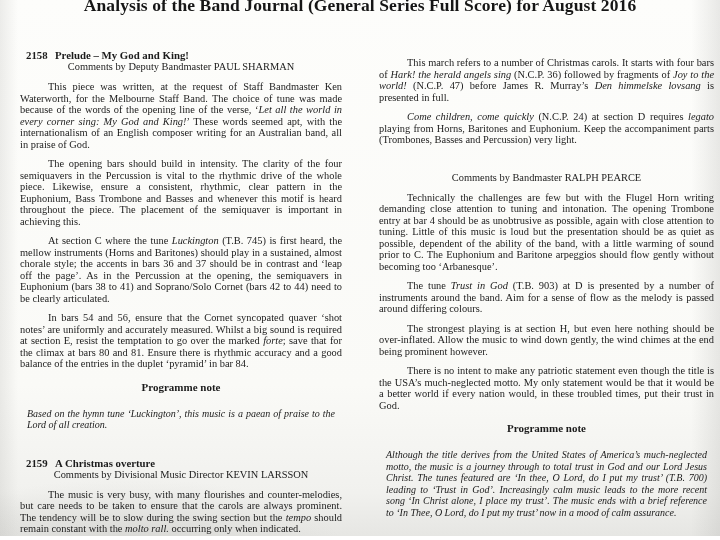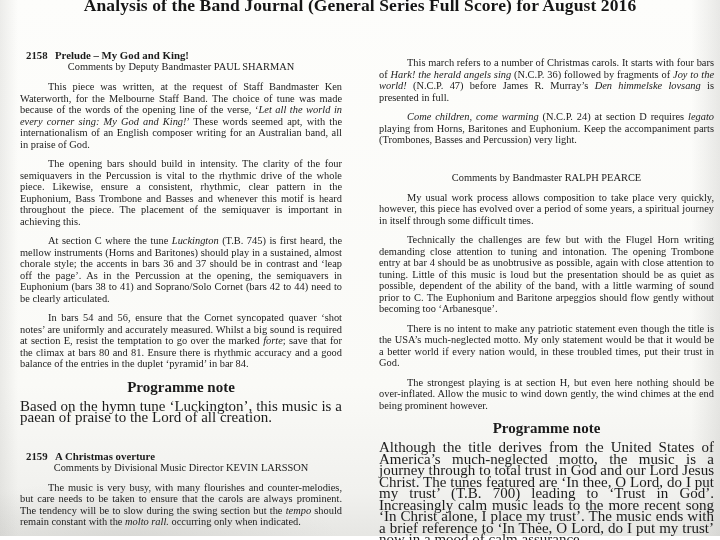--- a/index.html
+++ b/index.html
@@ -67,26 +67,27 @@
     margin: 8px;
     font-size: 10.4px;
     line-height: 11.5px;
     text-align: justify;
     text-indent: 28px;
   }
   .prog-head {
     margin-top: 11px;
     text-align: center;
     font-weight: bold;
-    font-size: 15px;
+    font-size: 11px;
     line-height: 12px;
   }
   .prog-note {
-    margin: 8px;
-    font-size: 15px;
+    margin: 15px;
+    font-style: italic;
+    font-size: 10px;
     line-height: 11.5px;
     text-align: justify;
   }
 </style>
 </head>
 <body>
 
 <div class="page">
   <div class="doc-title">
     <div>Analysis of the Band Journal (General Series Full Score) for August 2016</div>
@@ -107,26 +108,26 @@
           <div class="sec-head"><span class="sec-num">2159</span><span class="sec-title">A Christmas overture</span></div>
           <div class="byline">Comments by Divisional Music Director KEVIN LARSSON</div>
           <p class="body-par"><span>The music is very busy, with many flourishes and counter-melodies, but care needs to be taken to ensure that the carols are always prominent. The tendency will be to slow during the swing section but the </span><i>tempo</i><span> should remain constant with the </span><i>molto rall.</i><span> occurring only when indicated.</span></p>
           <div class="prog-head">Programme note</div>
           <p class="prog-note">An exciting collection of well-known Christmas carols, originally written as a concert opener.</p>
         </section>
       </div>
     <div class="col col-right" id="col-right">
         <section class="section">
           <p class="body-par"><span>This march refers to a number of Christmas carols. It starts with four bars of </span><i>Hark! the herald angels sing</i><span> (N.C.P. 36) followed by fragments of </span><i>Joy to the world!</i><span> (N.C.P. 47) before James R. Murray’s </span><i>Den himmelske lovsang</i><span> is presented in full.</span></p>
-          <p class="body-par"><i>Come children, come warming</i><span> (N.C.P. 24) at section D requires </span><i>legato</i><span> playing from Horns, Baritones and Euphonium. Keep the accompaniment parts (Trombones, Basses and Percussion) very light.</span></p>
+          <p class="body-par"><i>Come children, come quickly</i><span> (N.C.P. 24) at section D requires </span><i>legato</i><span> playing from Horns, Baritones and Euphonium. Keep the accompaniment parts (Trombones, Basses and Percussion) very light.</span></p>
         </section>
         <section class="section">
           <div class="byline">Comments by Bandmaster RALPH PEARCE</div>
-          <p class="body-par"><span>My usual work process allows composition to take place very quickly, however, this piece has evolved over a period of some years, a spiritual journey in itself through some difficult times.</span></p>
           <p class="body-par"><span>Technically the challenges are few but with the Flugel Horn writing demanding close attention to tuning and intonation. The opening Trombone entry at bar 4 should be as unobtrusive as possible, again with close attention to tuning. Little of this music is loud but the presentation should be as quiet as possible, dependent of the ability of the band, with a little warming of sound prior to C. The Euphonium and Baritone arpeggios should flow gently without becoming too ‘Arbanesque’.</span></p>
+          <p class="body-par"><span>The tune </span><i>Trust in God</i><span> (T.B. 903) at D is presented by a number of instruments around the band. Aim for a sense of flow as the melody is passed around differing colours.</span></p>
+          <p class="body-par"><span>The strongest playing is at section H, but even here nothing should be over-inflated. Allow the music to wind down gently, the wind chimes at the end being prominent however.</span></p>
           <p class="body-par"><span>There is no intent to make any patriotic statement even though the title is the USA’s much-neglected motto. My only statement would be that it would be a better world if every nation would, in these troubled times, put their trust in God.</span></p>
-          <p class="body-par"><span>The strongest playing is at section H, but even here nothing should be over-inflated. Allow the music to wind down gently, the wind chimes at the end being prominent however.</span></p>
           <div class="prog-head">Programme note</div>
           <p class="prog-note">Although the title derives from the United States of America’s much-neglected motto, the music is a journey through to total trust in God and our Lord Jesus Christ. The tunes featured are ‘In thee, O Lord, do I put my trust’ (T.B. 700) leading to ‘Trust in God’. Increasingly calm music leads to the more recent song ‘In Christ alone, I place my trust’. The music ends with a brief reference to ‘In Thee, O Lord, do I put my trust’ now in a mood of calm assurance.</p>
         </section>
       </div>
   </div>
 </div>
 
 </body></html>

